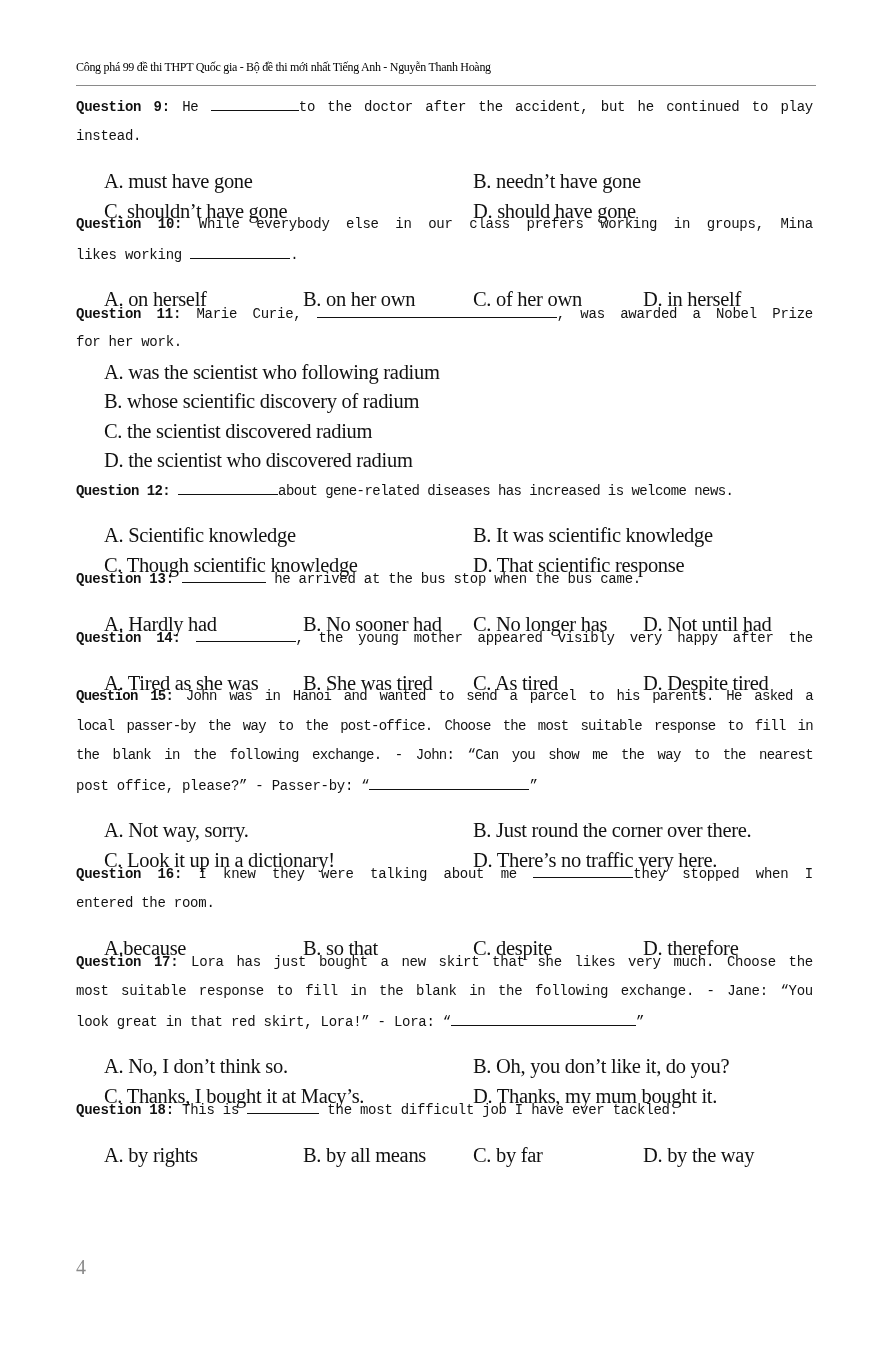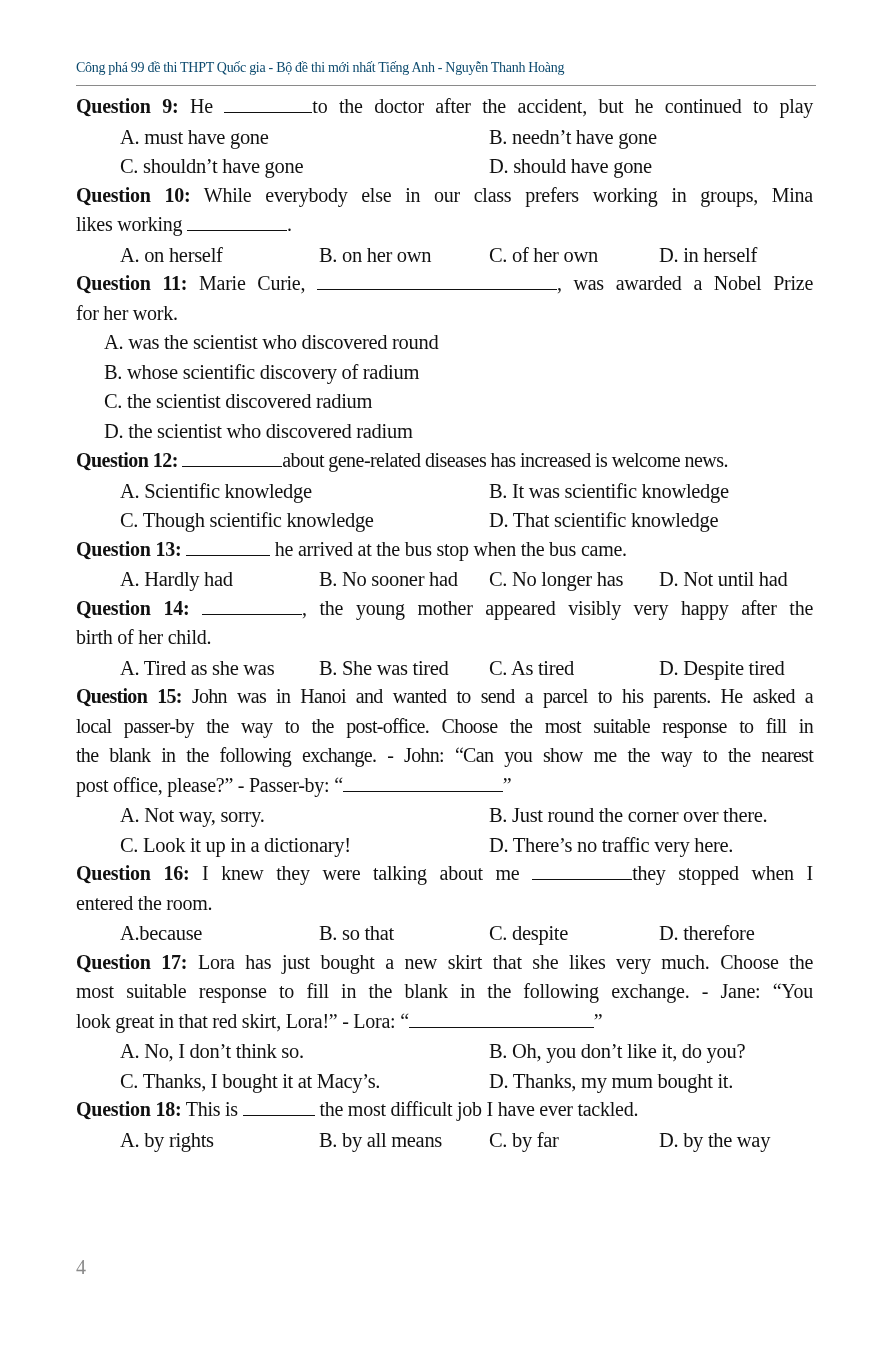--- a/index.html
+++ b/index.html
@@ -1,45 +1,46 @@
 <!DOCTYPE html>
 <html><head>
 <meta charset="utf-8">
 <style>
   html, body { margin: 0; padding: 0; background: #ffffff; }
   body { width: 890px; height: 1345px; position: relative; overflow: hidden;
          font-family: "Liberation Serif", "DejaVu Serif", serif; color: #111; }
   .header { position: absolute; left: 76px; top: 60px; width: 740px;
-            font-size: 14px; color: #0c4a6e; letter-spacing: -0.3px; white-space: nowrap; }
+            font-size: 12px; color: #000000; letter-spacing: -0.3px; white-space: nowrap; }
   .rule { position: absolute; left: 76px; top: 85px; width: 740px; height: 0;
           border-top: 1.5px solid #8a8a8a; }
   .content { position: absolute; left: 76px; top: 92px; width: 737px; }
-  .line { font-size: 20px; line-height: 29.5px; height: 29.5px; white-space: nowrap;
-          letter-spacing: -0.25px; position: relative; }
+  .line { font-size: 14px; line-height: 29.5px; height: 29.5px; white-space: nowrap;
+          letter-spacing: -0.25px; position: relative; font-family: Liberation Mono, monospace; }
   .line.justify { text-align: justify; text-align-last: justify; }
   .qlabel { font-weight: bold; text-align: center; }
   .blank { display: inline-block; border-bottom: 1.3px solid #111; height: 18px; vertical-align: baseline; }
   .opts { position: relative; height: 29.5px; font-size: 20.5px; line-height: 29.5px; letter-spacing: -0.3px; }
-  .opt { position: absolute; top: 1px; white-space: nowrap; margin-left: 16px; }
+  .opt { position: absolute; top: 16px; white-space: nowrap; }
   .c2a { left: 28px; } .c2b { left: 397px; }
   .c4a { left: 28px; } .c4b { left: 227px; } .c4c { left: 397px; text-align: center; } .c4d { left: 567px; }
   .opt-full { position: absolute; left: 28px; top: 0; white-space: nowrap; }
   .pagenum { position: absolute; left: 76px; top: 1256px; font-size: 20px; color: #8a8a8a;
              font-family: "Liberation Serif", serif; }
 </style>
 </head>
 <body>
 
 <div class="header">Công phá 99 đề thi THPT Quốc gia - Bộ đề thi mới nhất Tiếng Anh - Nguyễn Thanh Hoàng</div>
 <div class="rule"></div>
 
 <div class="content">
 
   <div>
     <div class="line justify"><span class="qlabel">Question 9:</span><span> He </span><span class="blank" style="width:88px"></span><span>to the doctor after the accident, but he continued to play</span></div>
+    <div class="line">instead.</div>
     <div class="opts">
       <span class="opt c2a">A. must have gone</span>
       <span class="opt c2b">B. needn’t have gone</span>
     </div>
     <div class="opts">
       <span class="opt c2a">C. shouldn’t have gone</span>
       <span class="opt c2b">D. should have gone</span>
     </div>
   </div>
 
@@ -51,58 +52,57 @@
       <span class="opt c4b">B. on her own</span>
       <span class="opt c4c">C. of her own</span>
       <span class="opt c4d">D. in herself</span>
     </div>
   </div>
 
   <div>
     <div class="line justify"><span class="qlabel">Question 11:</span><span> Marie Curie, </span><span class="blank" style="width:240px"></span><span>, was awarded a Nobel Prize</span></div>
     <div class="line">for her work.</div>
     <div class="opts">
-        <span class="opt-full">A. was the scientist who discovered round</span>
+        <span class="opt-full">A. was the scientist who following radium</span>
       </div>
     <div class="opts">
         <span class="opt-full">B. whose scientific discovery of radium</span>
       </div>
     <div class="opts">
         <span class="opt-full">C. the scientist discovered radium</span>
       </div>
     <div class="opts">
         <span class="opt-full">D. the scientist who discovered radium</span>
       </div>
   </div>
 
   <div>
     <div class="line" style="letter-spacing:-0.55px"><span class="qlabel">Question 12:</span><span> </span><span class="blank" style="width:100px"></span><span>about gene-related diseases has increased is welcome news.</span></div>
     <div class="opts">
       <span class="opt c2a">A. Scientific knowledge</span>
       <span class="opt c2b">B. It was scientific knowledge</span>
     </div>
     <div class="opts">
       <span class="opt c2a">C. Though scientific knowledge</span>
-      <span class="opt c2b">D. That scientific knowledge</span>
+      <span class="opt c2b">D. That scientific response</span>
     </div>
   </div>
 
   <div>
     <div class="line"><span class="qlabel">Question 13:</span><span> </span><span class="blank" style="width:84px"></span><span> he arrived at the bus stop when the bus came.</span></div>
     <div class="opts">
       <span class="opt c4a">A. Hardly had</span>
       <span class="opt c4b">B. No sooner had</span>
       <span class="opt c4c">C. No longer has</span>
       <span class="opt c4d">D. Not until had</span>
     </div>
   </div>
 
   <div>
     <div class="line justify"><span class="qlabel">Question 14:</span><span> </span><span class="blank" style="width:100px"></span><span>, the young mother appeared visibly very happy after the</span></div>
-    <div class="line">birth of her child.</div>
     <div class="opts">
       <span class="opt c4a">A. Tired as she was</span>
       <span class="opt c4b">B. She was tired</span>
       <span class="opt c4c">C. As tired</span>
       <span class="opt c4d">D. Despite tired</span>
     </div>
   </div>
 
   <div>
     <div class="line justify" style="letter-spacing:-0.7px"><span class="qlabel">Question 15:</span><span> John was in Hanoi and wanted to send a parcel to his parents. He asked a</span></div>

